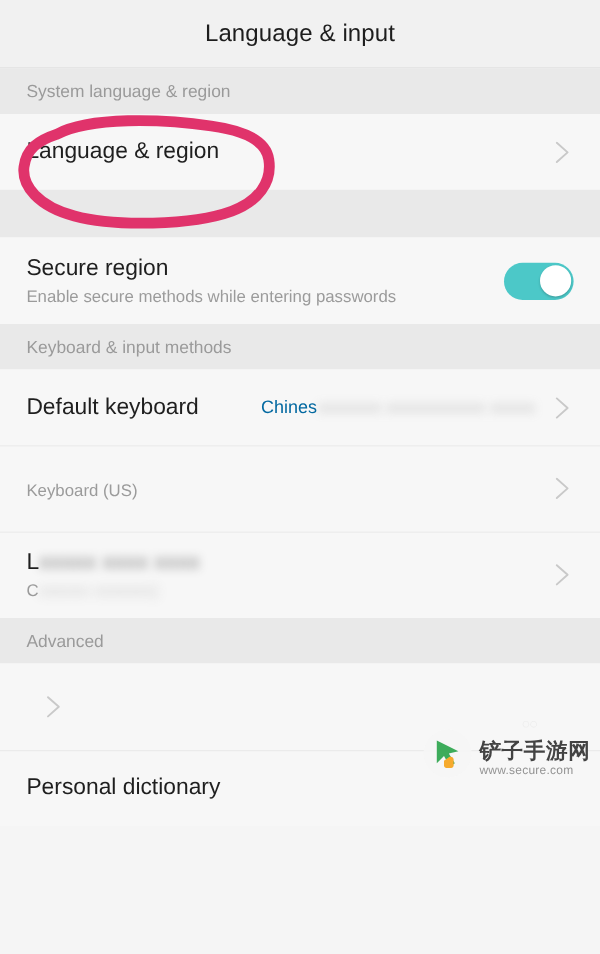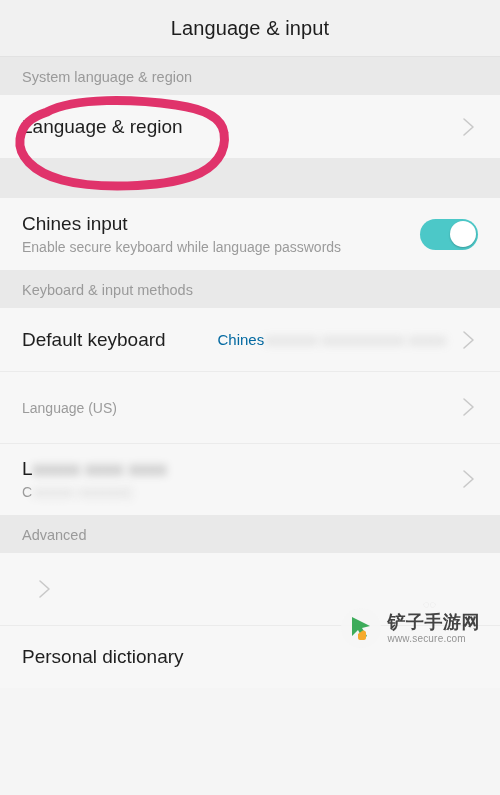--- a/index.html
+++ b/index.html
@@ -132,23 +132,23 @@
   .annot {
     position:absolute;
     left:0; top:0;
     width:500px; height:795px;
     pointer-events:none;
   }
 
   
   .watermark {
     position:absolute;
-    right:20px; bottom:6px;
-    display:flex;
-    align-items:center;
+    right:8px; bottom:6px;
+    display:flex;
+    align-items:flex-end;
     gap:7px;
     opacity:.95;
   }
   .wm-badge {
     width:40px; height:40px;
     border-radius:50%;
     background:#f6f6f6;
     display:flex;
     align-items:center;
     justify-content:center;
@@ -187,22 +187,22 @@
         </svg>
       </div>
     </div>
   </div>
 
   <div class="gap-band"></div>
 
   <div class="rows">
     <div class="row tall">
       <div class="row-texts">
-        <div class="row-title">Chines input</div>
-        <div class="row-sub">Enable secure keyboard while language passwords</div>
+        <div class="row-title">Secure region</div>
+        <div class="row-sub">Enable secure methods while entering passwords</div>
       </div>
       <div class="toggle">
         <div class="knob"></div>
       </div>
     </div>
   </div>
 
   <div class="section-head">Keyboard &amp; input methods</div>
 
   <div class="rows">
@@ -217,21 +217,21 @@
       </div>
       <div class="chev">
         <svg width="20" height="26" viewBox="0 0 20 26">
           <path d="M6 5 L15 13 L6 21" fill="none" stroke="#c9c9c9" stroke-width="1.6" stroke-linecap="round" stroke-linejoin="round"></path>
         </svg>
       </div>
     </div>
 
     <div class="row tall">
       <div class="row-texts">
-        <div class="row-sub">Language (US)</div>
+        <div class="row-sub">Keyboard (US)</div>
       </div>
       <div class="chev">
         <svg width="20" height="26" viewBox="0 0 20 26">
           <path d="M6 5 L15 13 L6 21" fill="none" stroke="#c9c9c9" stroke-width="1.6" stroke-linecap="round" stroke-linejoin="round"></path>
         </svg>
       </div>
     </div>
 
     <div class="row tall">
       <div class="row-texts">

